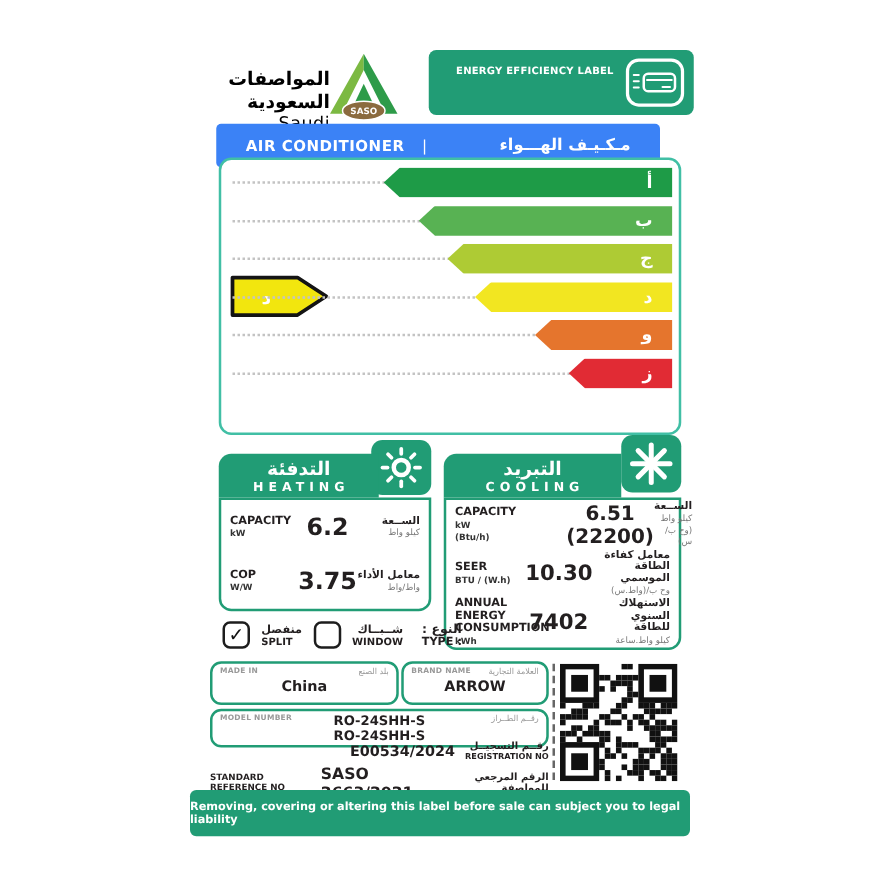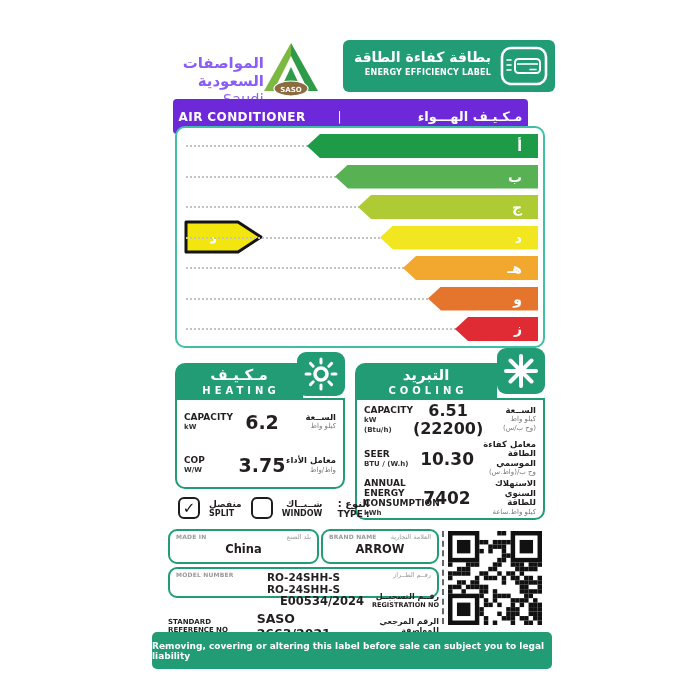--- a/index.html
+++ b/index.html
@@ -2,31 +2,31 @@
 <html><head>
 <meta charset="utf-8">
 <style>
   * { margin:0; padding:0; box-sizing:border-box; }
   html,body { background:#ffffff; }
   .page {
     position:relative; width:700px; height:700px; background:#fff;
     font-family:"DejaVu Sans", sans-serif; color:#231f20; overflow:hidden;
   }
   
-  .brand-text { position:absolute; left:148px; top:54px; width:116px; text-align:right; color:#8b5cf6; }
+  .brand-text { position:absolute; left:148px; top:54px; width:116px; text-align:right; color:#000000; }
   .brand-ar { font-size:15px; font-weight:bold; direction:rtl; }
   .brand-en { font-size:14px; letter-spacing:.4px; margin-top:1px; }
   .saso-logo { position:absolute; left:262px; top:41px; }
   .eel-box { position:absolute; left:343px; top:40px; width:212px; height:52px; background:#219c75; border-radius:6px; }
   .eel-text { position:absolute; right:64px; top:9px; text-align:right; color:#fff; }
   .eel-ar { font-size:14px; font-weight:bold; direction:rtl; }
   .eel-en { font-size:8px; font-weight:bold; margin-top:3px; letter-spacing:.2px; }
   .ac-icon { position:absolute; right:7px; top:6px; }
-  .ac-bar { position:absolute; left:173px; top:99px; width:355px; height:35px; background:#6d28d9; border-radius:4px;
-            display:flex; align-items:center; justify-content:center; gap:32px; color:#fff; font-weight:bold; }
+  .ac-bar { position:absolute; left:173px; top:99px; width:355px; height:35px; background:#3b82f6; border-radius:4px;
+            display:flex; align-items:center; justify-content:center; gap:14px; color:#fff; font-weight:bold; }
   .ac-bar .en { font-size:12px; letter-spacing:.4px; }
   .ac-bar .sep { font-size:12px; font-weight:normal; }
   .ac-bar .ar { font-size:13px; direction:rtl;margin-left:44px; }
   
   .rating-box { position:absolute; left:175px; top:126px; width:370px; height:222px; background:#fff;
                 border:2px solid #41bfa5; border-radius:10px; padding:6px 5px 0 5px; }
   .grade-row { position:relative; height:24px; margin-bottom:6.5px; }
   .dotline { position:absolute; left:4px; right:2px; top:11px; border-top:2px dotted #c3c3c3; }
   .grade-bar { position:absolute; right:0; top:0; height:24px;
                clip-path:polygon(0 50%, 13px 0, 100% 0, 100% 100%, 13px 100%); }
@@ -55,21 +55,21 @@
   .heating-panel .panel-body { top:46px; width:170px; height:91px; }
   .heating-panel .en-col { width:56px; }
   .heating-panel .ar-col { width:52px; }
   .heating-panel .val-col { font-size:19px; }
   .cooling-panel { left:355px; top:348px; width:190px; height:172px; }
   .cooling-panel .panel-tab { width:48px; height:46px; }
   .cooling-panel .panel-header { top:15px; width:142px; height:35px; }
   .cooling-panel .panel-body { top:50px; width:190px; height:122px; }
   .cooling-panel .en-col { width:58px; }
   .cooling-panel .ar-col { width:64px; }
-  .val-2line { font-size:16px; line-height:18px; }
+  .val-2line { font-size:16px; line-height:18px;margin-left:40px; }
   .val-1line { font-size:17px; }
   
   .type-row { position:absolute; left:178px; top:493px; width:218px; height:30px; display:flex; align-items:center; gap:9px; }
   .checkbox { width:22px; height:22px; background:#fff; border:2.5px solid #1d1d1d; border-radius:6px;
               display:flex; align-items:center; justify-content:center; font-size:15px; font-weight:bold; color:#111; flex:0 0 auto; }
   .type-lab { text-align:left; }
   .type-lab .ar { font-size:9px; font-weight:bold; direction:rtl; display:block; text-align:right; }
   .type-lab .en { font-size:8px; font-weight:bold; display:block; }
   .type-caption { margin-left:6px; }
   .type-caption .ar { font-size:10px; font-weight:bold; direction:rtl; display:block; }
@@ -117,21 +117,20 @@
       <polygon points="29,2 56,50 29,50" fill="#2e9b49"></polygon>
       <polygon points="29,15 43.5,44 14.5,44" fill="#ffffff"></polygon>
       <polygon points="29,26 37.5,44 20.5,44" fill="#2e9b49"></polygon>
       <ellipse cx="29" cy="47.5" rx="17" ry="7.5" fill="#8b6b3f" stroke="#ffffff" stroke-width="1.2"></ellipse>
       <text x="29" y="50.5" text-anchor="middle" font-size="7" font-weight="bold" fill="#ffffff" font-family="DejaVu Sans, sans-serif">SASO</text>
     </svg>
   </div>
 
   <div class="eel-box">
     <div class="eel-text">
-      <div class="eel-ar">بطاقة كفاءة الطاقة</div>
       <div class="eel-en">ENERGY EFFICIENCY LABEL</div>
     </div>
     <svg class="ac-icon" width="48" height="40" viewBox="0 0 48 40">
       <rect x="2" y="2" width="44" height="36" rx="9" fill="none" stroke="#ffffff" stroke-width="2.6"></rect>
       <rect x="15" y="13" width="25" height="14" rx="3.5" fill="none" stroke="#ffffff" stroke-width="2"></rect>
       <line x1="17" y1="18" x2="38" y2="18" stroke="#ffffff" stroke-width="1.6"></line>
       <line x1="7" y1="14" x2="11" y2="14" stroke="#ffffff" stroke-width="1.6" stroke-linecap="round"></line>
       <line x1="7" y1="19" x2="11" y2="19" stroke="#ffffff" stroke-width="1.6" stroke-linecap="round"></line>
       <line x1="7" y1="24" x2="11" y2="24" stroke="#ffffff" stroke-width="1.6" stroke-linecap="round"></line>
       <line x1="30" y1="23.5" x2="36" y2="23.5" stroke="#ffffff" stroke-width="1.6" stroke-linecap="round"></line>
@@ -164,26 +163,20 @@
       <div class="grade-row">
         <div class="dotline"></div>
         <div class="grade-bar" style="width: 180px; background: rgb(174, 203, 52);">
           <span class="grade-letter">ج</span>
         </div>
       </div>
       <div class="grade-row">
         <div class="dotline"></div>
         <div class="grade-bar" style="width: 158px; background: rgb(242, 230, 33);">
           <span class="grade-letter">د</span>
-        </div>
-      </div>
-      <div class="grade-row">
-        <div class="dotline"></div>
-        <div class="grade-bar" style="width: 135px; background: rgb(242, 167, 46);">
-          <span class="grade-letter">هـ</span>
         </div>
       </div>
       <div class="grade-row">
         <div class="dotline"></div>
         <div class="grade-bar" style="width: 110px; background: rgb(229, 117, 45);">
           <span class="grade-letter">و</span>
         </div>
       </div>
       <div class="grade-row">
         <div class="dotline"></div>
@@ -203,21 +196,21 @@
           <line x1="3" y1="18" x2="7" y2="18"></line>
             <line x1="29" y1="18" x2="33" y2="18"></line>
           <line x1="7.4" y1="7.4" x2="10.2" y2="10.2"></line>
             <line x1="25.8" y1="25.8" x2="28.6" y2="28.6"></line>
           <line x1="7.4" y1="28.6" x2="10.2" y2="25.8"></line>
             <line x1="25.8" y1="10.2" x2="28.6" y2="7.4"></line>
         </g>
       </svg>
     </div>
     <div class="panel-header">
-      <div class="ph-ar">مـكـيـف</div>
+      <div class="ph-ar">التدفئة</div>
       <div class="ph-en">HEATING</div>
     </div>
     <div class="panel-body">
       <div class="data-row">
         <div class="en-col">
           <div>CAPACITY</div>
           <div class="en-unit">kW</div>
         </div>
         <div class="val-col">6.2</div>
         <div class="ar-col">

